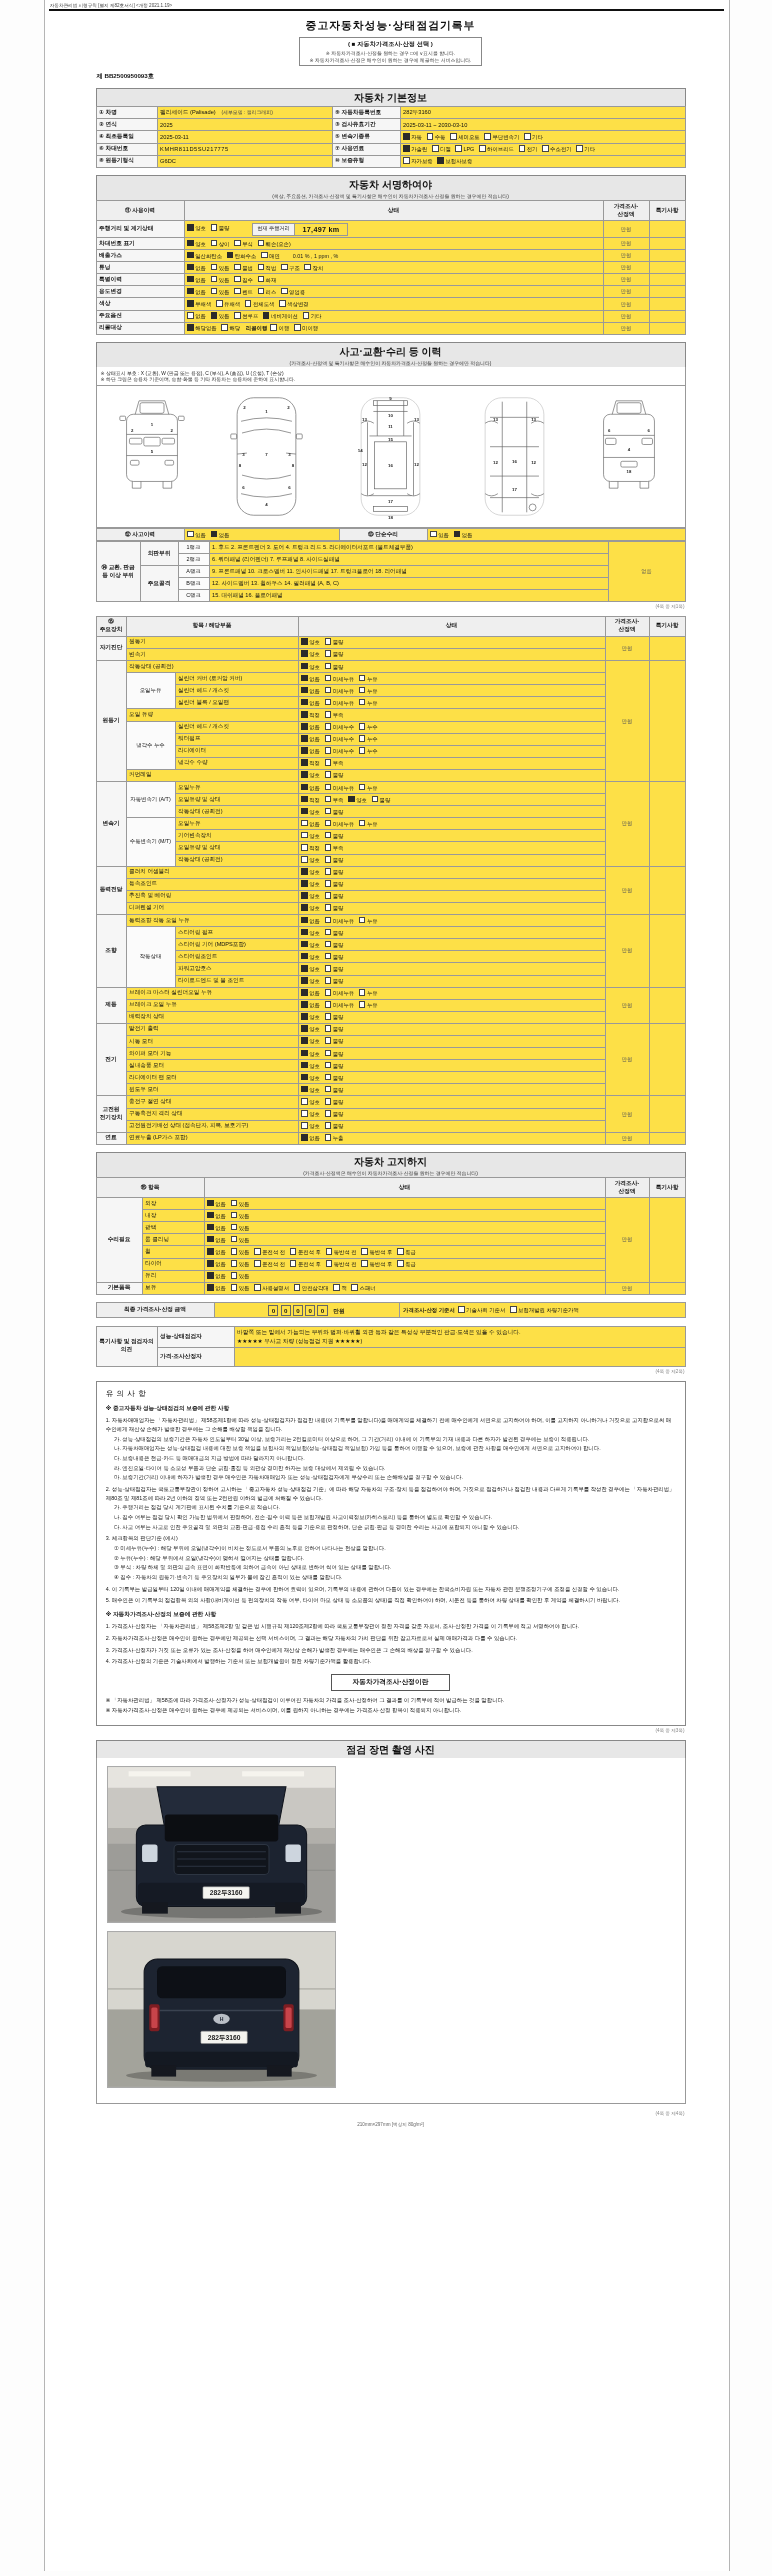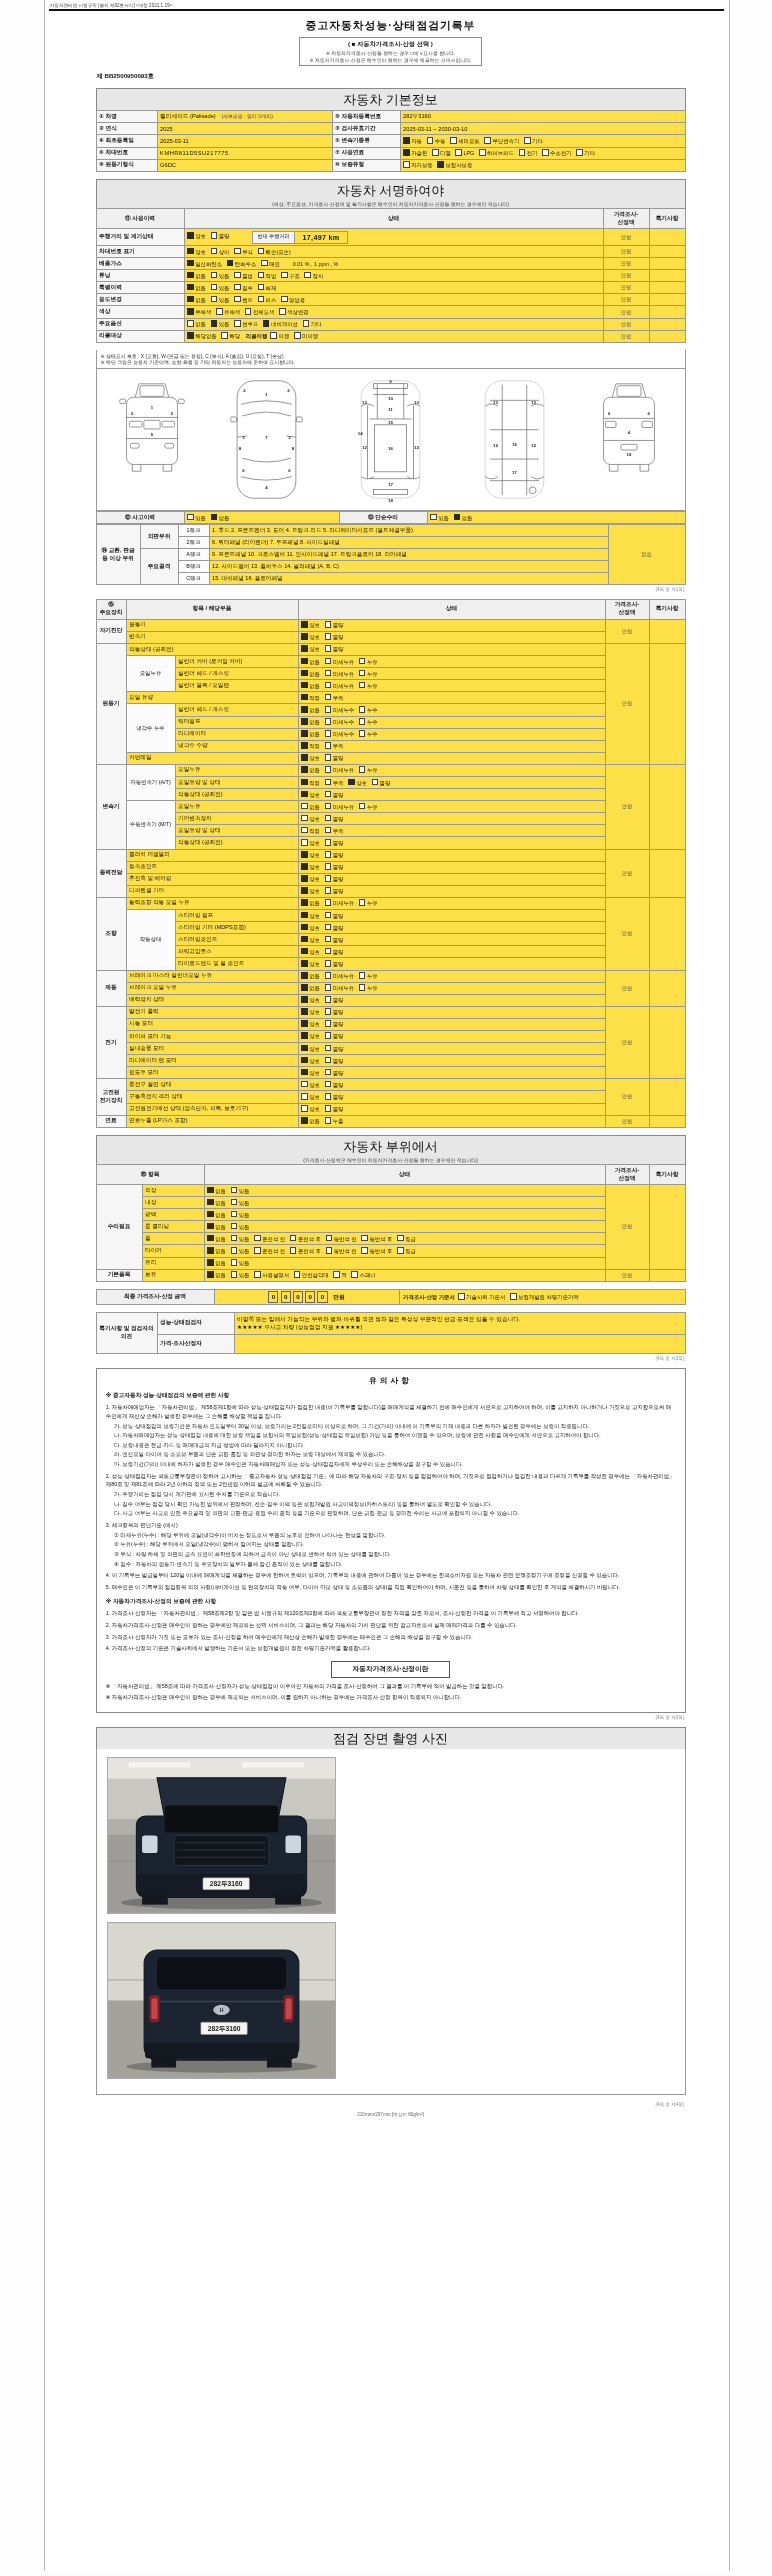--- a/index.html
+++ b/index.html
@@ -12,21 +12,21 @@
   .form-ref{font-size:4.6px;color:#444;margin:1px 0 1px 5.2px;}
   .top-rule{height:2.1px;background:#111;margin:0 4.1px;}
   .title-wrap{text-align:center;margin-top:7.2px;}
   h1{font-size:10.8px;letter-spacing:1px;margin:0;font-weight:bold;}
   .choice-box{display:inline-block;border:0.5px solid #888;padding:2.1px 9.3px;margin-top:4.1px;}
   .choice{font-size:6.2px;font-weight:bold;}
   .hnote{font-size:4.9px;color:#333;margin-top:1px;}
   .doc-no{text-align:left;font-size:6.2px;font-weight:bold;margin:5.2px 0 2.1px 1px;}
   .sec{margin-top:7.2px;}
   .sec-title{border:0.5px solid #888;border-bottom:none;background:#e7e7e7;text-align:center;padding:2.1px 0 1.5px;}
-  .sec-title .t{font-weight:normal;font-size:13px;}
+  .sec-title .t{font-weight:bold;font-size:10px;}
   .sec-title .n{font-size:4.9px;color:#333;margin-top:0.5px;}
   table.grid{width:100%;border-collapse:collapse;table-layout:fixed;background:#fde047;}
   .grid td,.grid th{border:0.5px solid #999;font-size:5.7px;padding:1.5px 2.6px;vertical-align:middle;word-break:keep-all;}
   .grid th{background:#efefef;font-weight:bold;text-align:center;}
   td.lbl{background:#f6f6f6;font-weight:bold;}
   td.cat{background:#f6f6f6;font-weight:bold;text-align:center;}
   td.sub{background:#fbfbfb;text-align:center;font-size:5.4px;}
   td.item{font-size:5.6px;}
   td.val{font-size:5.7px;}
   td.price{text-align:center;color:#555;font-size:5.2px;}
@@ -48,21 +48,21 @@
   .diagrams{border:0.5px solid #999;border-top:none;display:flex;justify-content:space-around;
             align-items:center;padding:6.2px 4.1px;background:#fff;}
   .dg g.ln{stroke:#666;fill:none;stroke-width:1.4;}
   .dg g.lt{stroke:#bbb;fill:none;stroke-width:1.2;}
   .dg text{font-size:9px;fill:#222;font-weight:bold;}
   .digit{display:inline-block;width:8.2px;height:9.3px;border:0.5px solid #666;margin-right:2.1px;
          text-align:center;line-height:9.3px;font-size:6.2px;font-weight:bold;}
   .unit-strong{font-weight:bold;font-size:5.7px;margin-left:2.1px;}
   .op-text{font-size:5.4px;line-height:1.5;}
   .notice-box{border:0.5px solid #888;padding:5.2px 9.3px 8.2px;background:#fff;}
-  .notice-title{text-align:center;font-size:7.7px;font-weight:bold;letter-spacing:3.1px;margin:2.1px 0 5.2px;}
+  .notice-title{text-align:left;font-size:7.7px;font-weight:normal;letter-spacing:3.1px;margin:2.1px 0 5.2px;}
   .nh{font-weight:bold;font-size:5.7px;margin:6.2px 0 2.1px;}
   .np{font-size:5.4px;line-height:1.6;margin:3.1px 0 1px;}
   .ns{font-size:5.4px;line-height:1.6;margin:1px 0 1px 8.2px;color:#222;}
   .nq{font-size:5.4px;line-height:1.6;margin:2.1px 0;}
   .nbox-wrap{text-align:center;margin:8.2px 0 4.1px;}
   .nbox{display:inline-block;border:0.8px solid #555;font-weight:bold;font-size:6.7px;padding:3.1px 20.6px;}
   .photo-box{border:0.5px solid #999;border-top:none;padding:7.2px;background:#fff;}
   .photo{display:block;margin:0 0 8.2px 3.1px;border:0.5px solid #aaa;}
   .sign-box{border:0.5px solid #888;padding:5.2px 7.2px 8.2px;text-align:center;background:#fff;}
   .sign-title{font-size:7.2px;font-weight:bold;letter-spacing:4.1px;margin:1px 0 4.1px;}
@@ -216,20 +216,24 @@
               <td class="lbl">리콜대상</td>
               <td class="state"><span class="ci"><span class="bx on"></span><span class="cl">해당없음</span></span><span class="ci"><span class="bx"></span><span class="cl">해당</span></span><span class="gt">리콜이행</span><span class="ci"><span class="bx"></span><span class="cl">이행</span></span><span class="ci"><span class="bx"></span><span class="cl">미이행</span></span></td>
               <td class="price">만원</td>
               <td class="rem"></td>
             </tr>
           </tbody>
       </table>
     </div>
 
     <div class="sec">
+      <div class="sec-title">
+        <div class="t">사고·교환·수리 등 이력</div>
+        <div class="n">(가격조사·산정액 및 특기사항은 매수인이 자동차가격조사·산정을 원하는 경우에만 적습니다)</div>
+      </div>
       <div class="acc-legend">
         <div>※ 상태표시 부호 : X (교환), W (판금 또는 용접), C (부식), A (흠집), U (요철), T (손상)</div>
         <div>※ 하단 그림은 승용차 기준이며, 승합·화물 등 기타 자동차는 승용차에 준하여 표시합니다.</div>
       </div>
       <div class="diagrams">
         <svg class="dg" width="72" height="129" viewBox="0 0 150 260">
           <g class="ln">
             <path d="M40 42 L48 14 h54 l8 28"></path>
               <rect x="50" y="18" width="50" height="22" rx="4"></rect>
             <rect x="22" y="42" width="106" height="140" rx="14"></rect>
@@ -633,21 +637,21 @@
               <td class="state"><span class="ci"><span class="bx on"></span><span class="cl">없음</span></span><span class="ci"><span class="bx"></span><span class="cl">누출</span></span></td>
               <td class="price" rowspan="1">만원</td>
               <td class="rem" rowspan="1"></td>
             </tr>
           </tbody>
       </table>
     </div>
 
     <div class="sec">
       <div class="sec-title">
-        <div class="t">자동차 부위에서</div>
+        <div class="t">자동차 고지하지</div>
         <div class="n">(가격조사·산정액은 매수인이 자동차가격조사·산정을 원하는 경우에만 적습니다)</div>
       </div>
       <table class="grid">
         <colgroup>
             <col style="width:46px">
             <col style="width:62px">
             <col>
             <col style="width:44px">
             <col style="width:36px">
           </colgroup>

